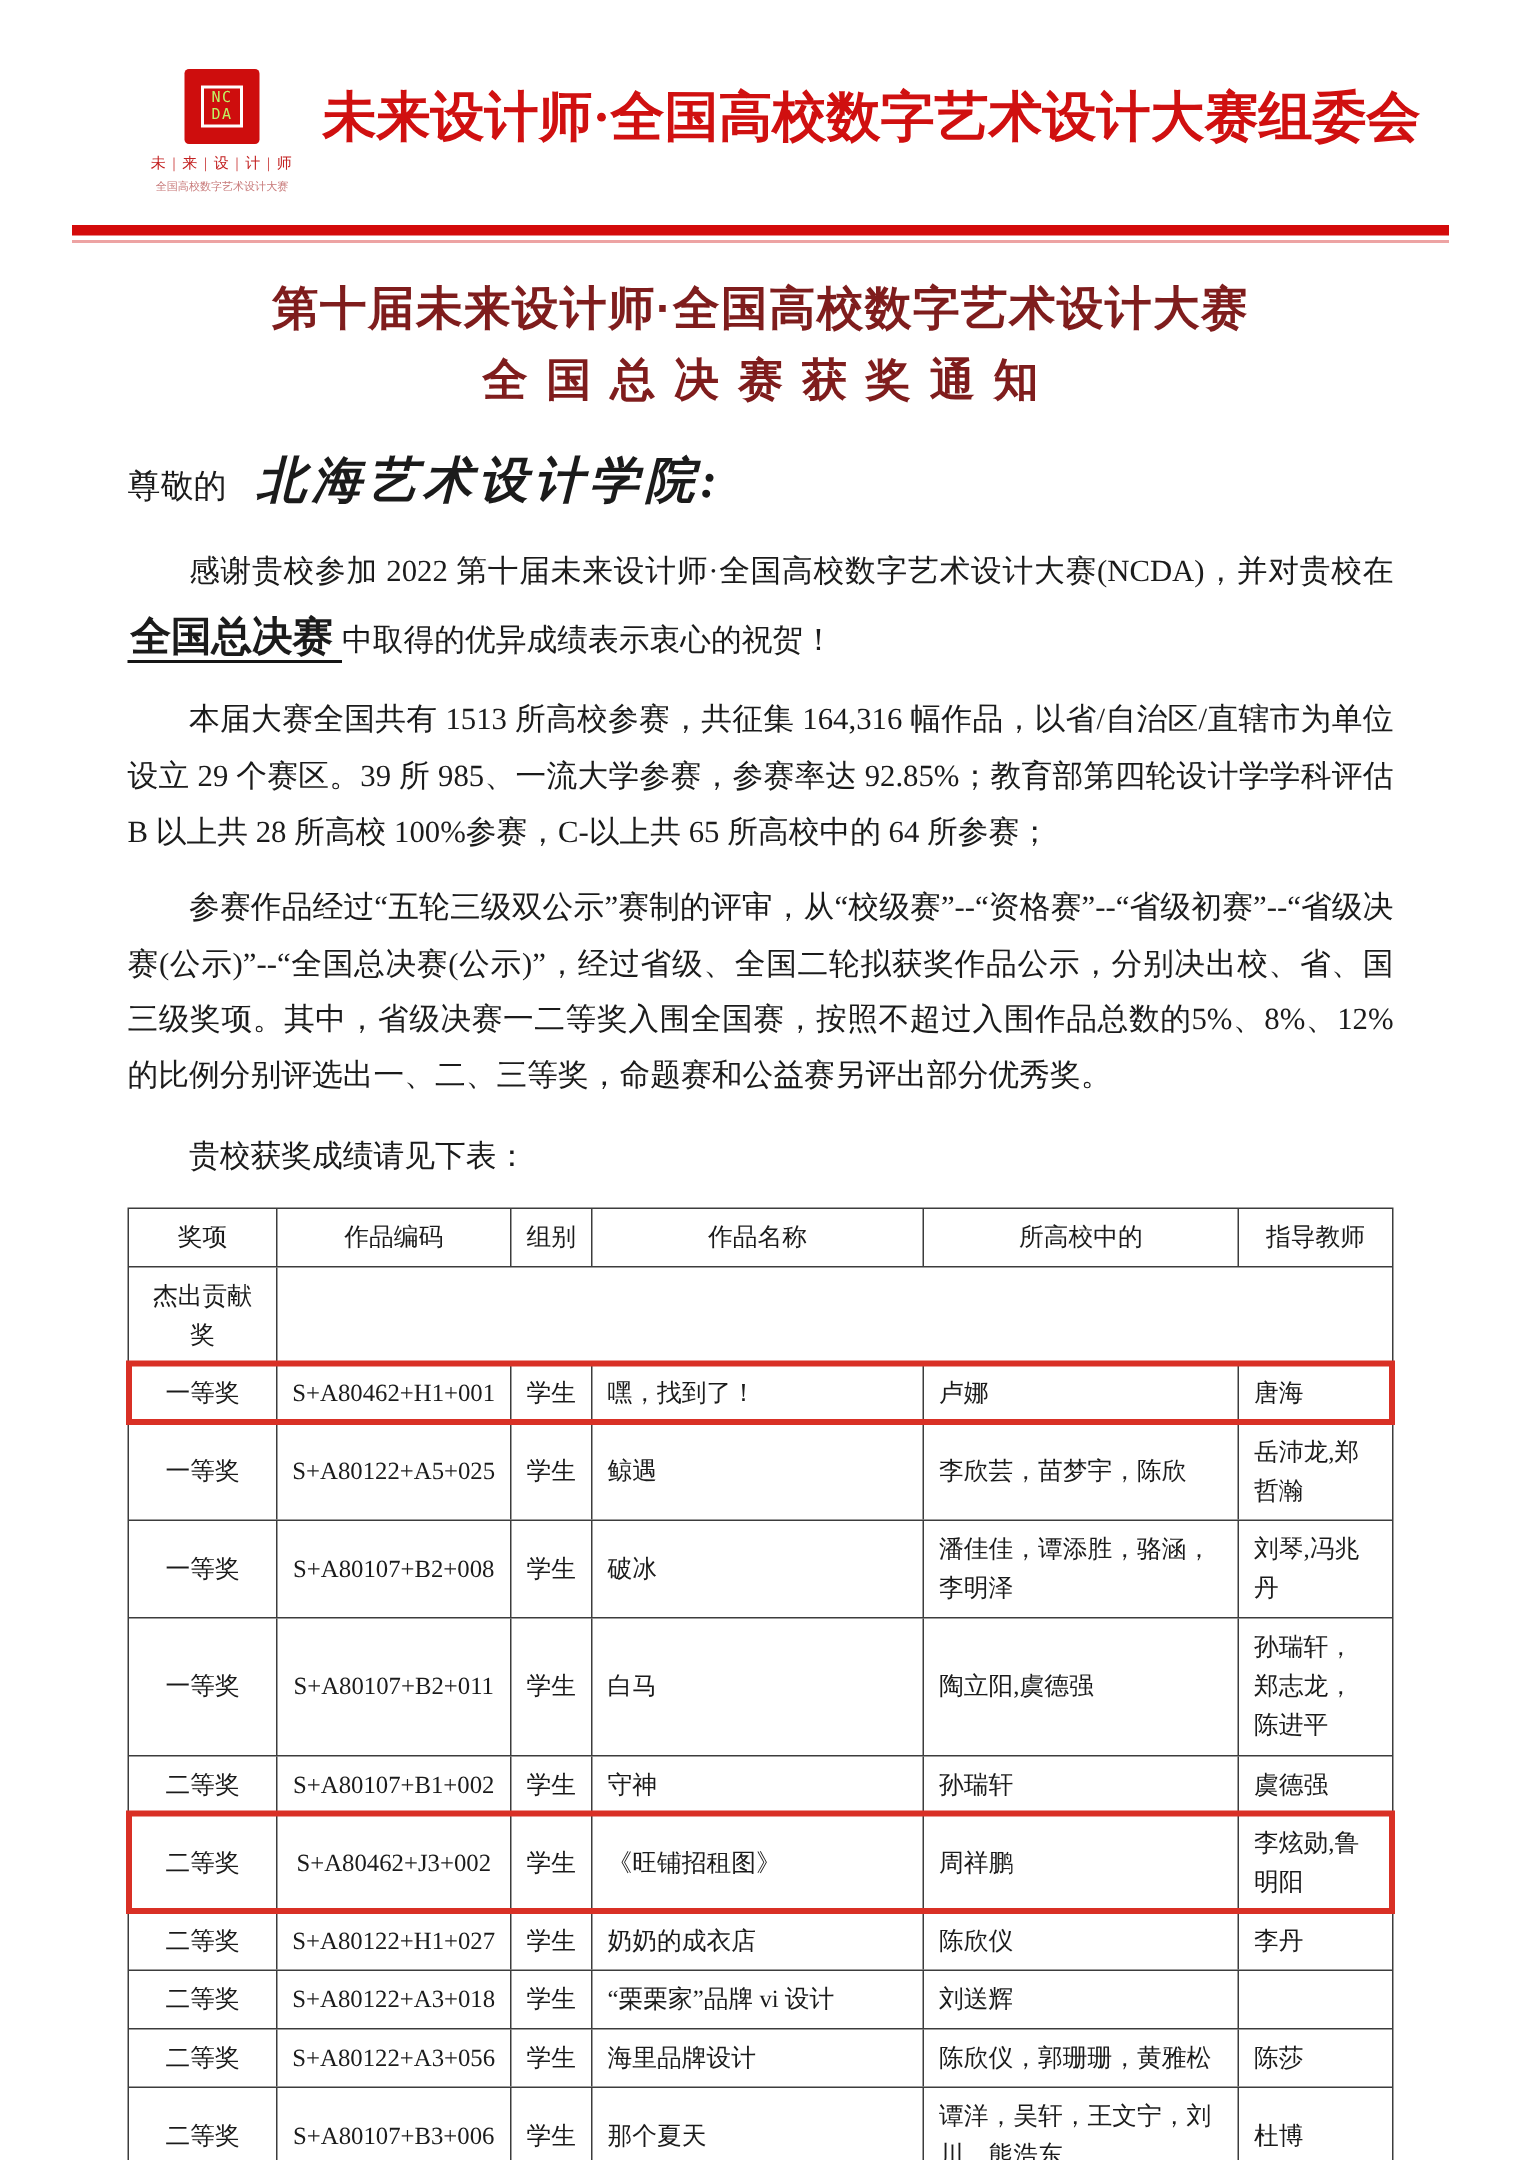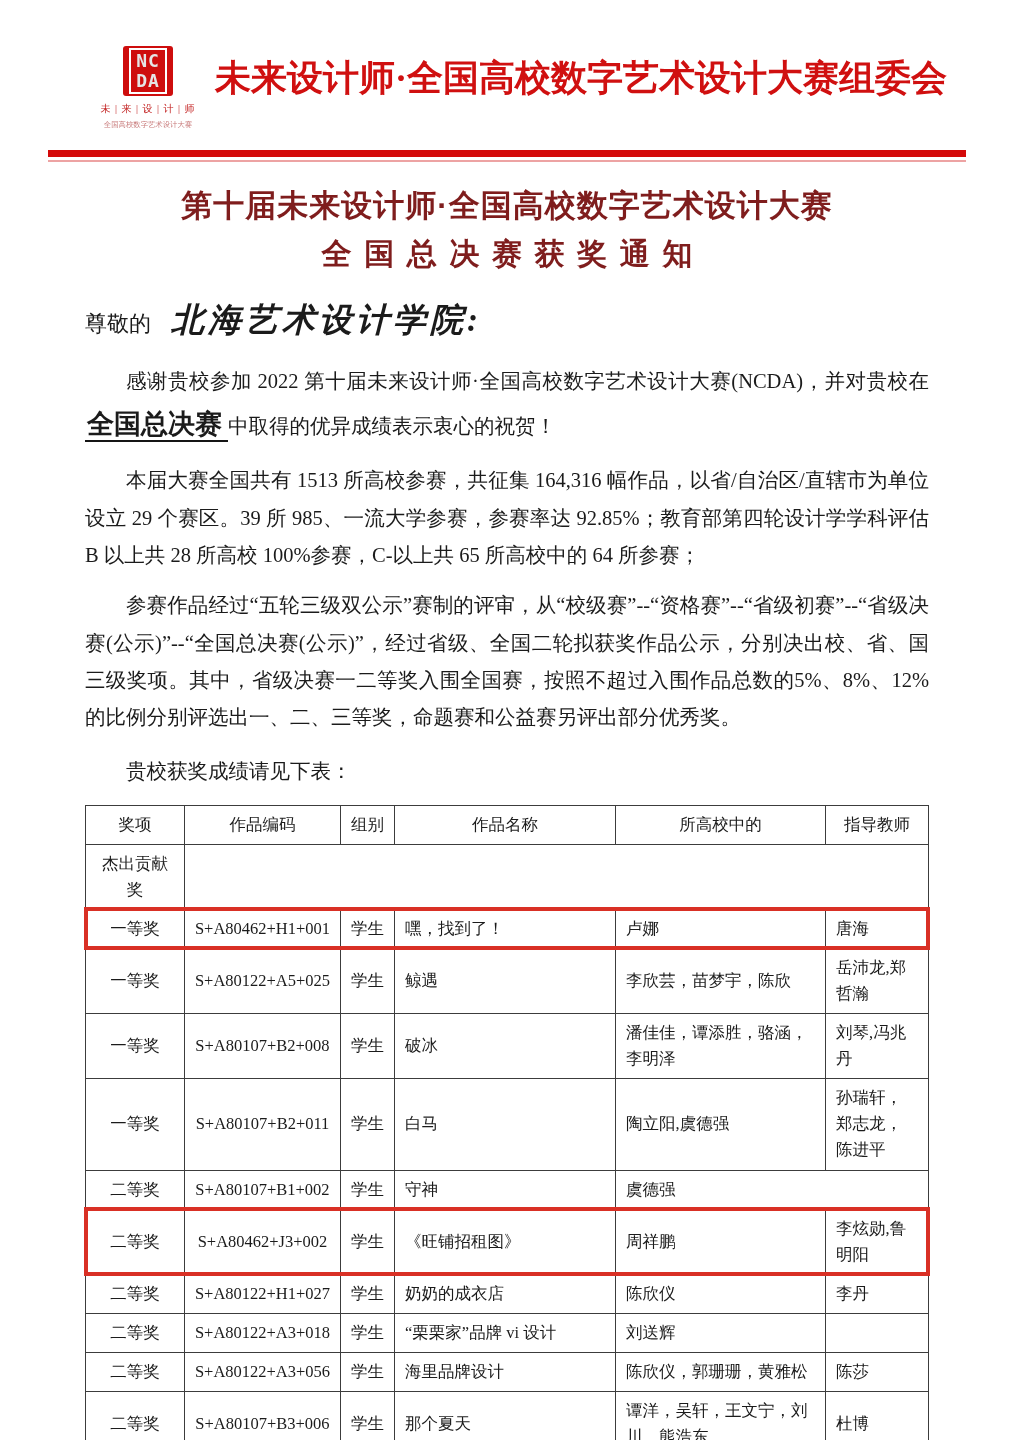--- a/index.html
+++ b/index.html
@@ -9,22 +9,22 @@
     box-sizing:border-box;padding-top:44px;
   }
   
   .letterhead{display:flex;align-items:flex-start;padding:0 48px 0 100px;height:92px;}
   .logo{width:96px;flex:0 0 auto;text-align:center;}
   .seal{
     width:50px;height:50px;margin:2px auto 0;background:#ce0d0d;border-radius:3px;
     display:flex;align-items:center;justify-content:center;
   }
   .seal-inner{
-    border:2px solid #fff;padding:1px 5px;color:#e5e5e5;font-weight:bold;
-    font-family:"DejaVu Sans Mono", monospace;font-size:18px;line-height:1.1;letter-spacing:1px;
+    border:2px solid #fff;padding:1px 5px;color:#bef264;font-weight:normal;
+    font-family:"DejaVu Sans Mono", monospace;font-size:10px;line-height:1.1;letter-spacing:1px;
   }
   .logo-brand{color:#c32222;font-size:10px;margin-top:6px;letter-spacing:1px;white-space:nowrap;}
   .logo-sub{color:#c87a7a;font-size:8px;margin-top:3px;white-space:nowrap;transform:scale(.92);}
   .org-title{
     flex:1;text-align:center;font-size:36px;font-weight:bold;color:#d01010;
     margin-top:10px;letter-spacing:0;white-space:nowrap;
   }
   .rule{margin:14px 48px 0;}
   .rule-thick{height:7px;background:#d40a0a;}
   .rule-thin{height:2px;background:#eda3a3;margin-top:3px;}
@@ -169,20 +169,21 @@
       <div class="cell">白马</div>
       <div class="cell">陶立阳,虞德强</div>
       <div class="cell">孙瑞轩，郑志龙，陈进平</div>
     </div>
 
     <div class="trow">
       <div class="cell center">二等奖</div>
       <div class="cell center">S+A80107+B1+002</div>
       <div class="cell center">学生</div>
       <div class="cell">守神</div>
+      <div class="cell">孙瑞轩</div>
       <div class="cell">虞德强</div>
     </div>
 
     <div class="trow hl">
       <div class="cell center">二等奖</div>
       <div class="cell center">S+A80462+J3+002</div>
       <div class="cell center">学生</div>
       <div class="cell">《旺铺招租图》</div>
       <div class="cell">周祥鹏</div>
       <div class="cell">李炫勋,鲁明阳</div>

